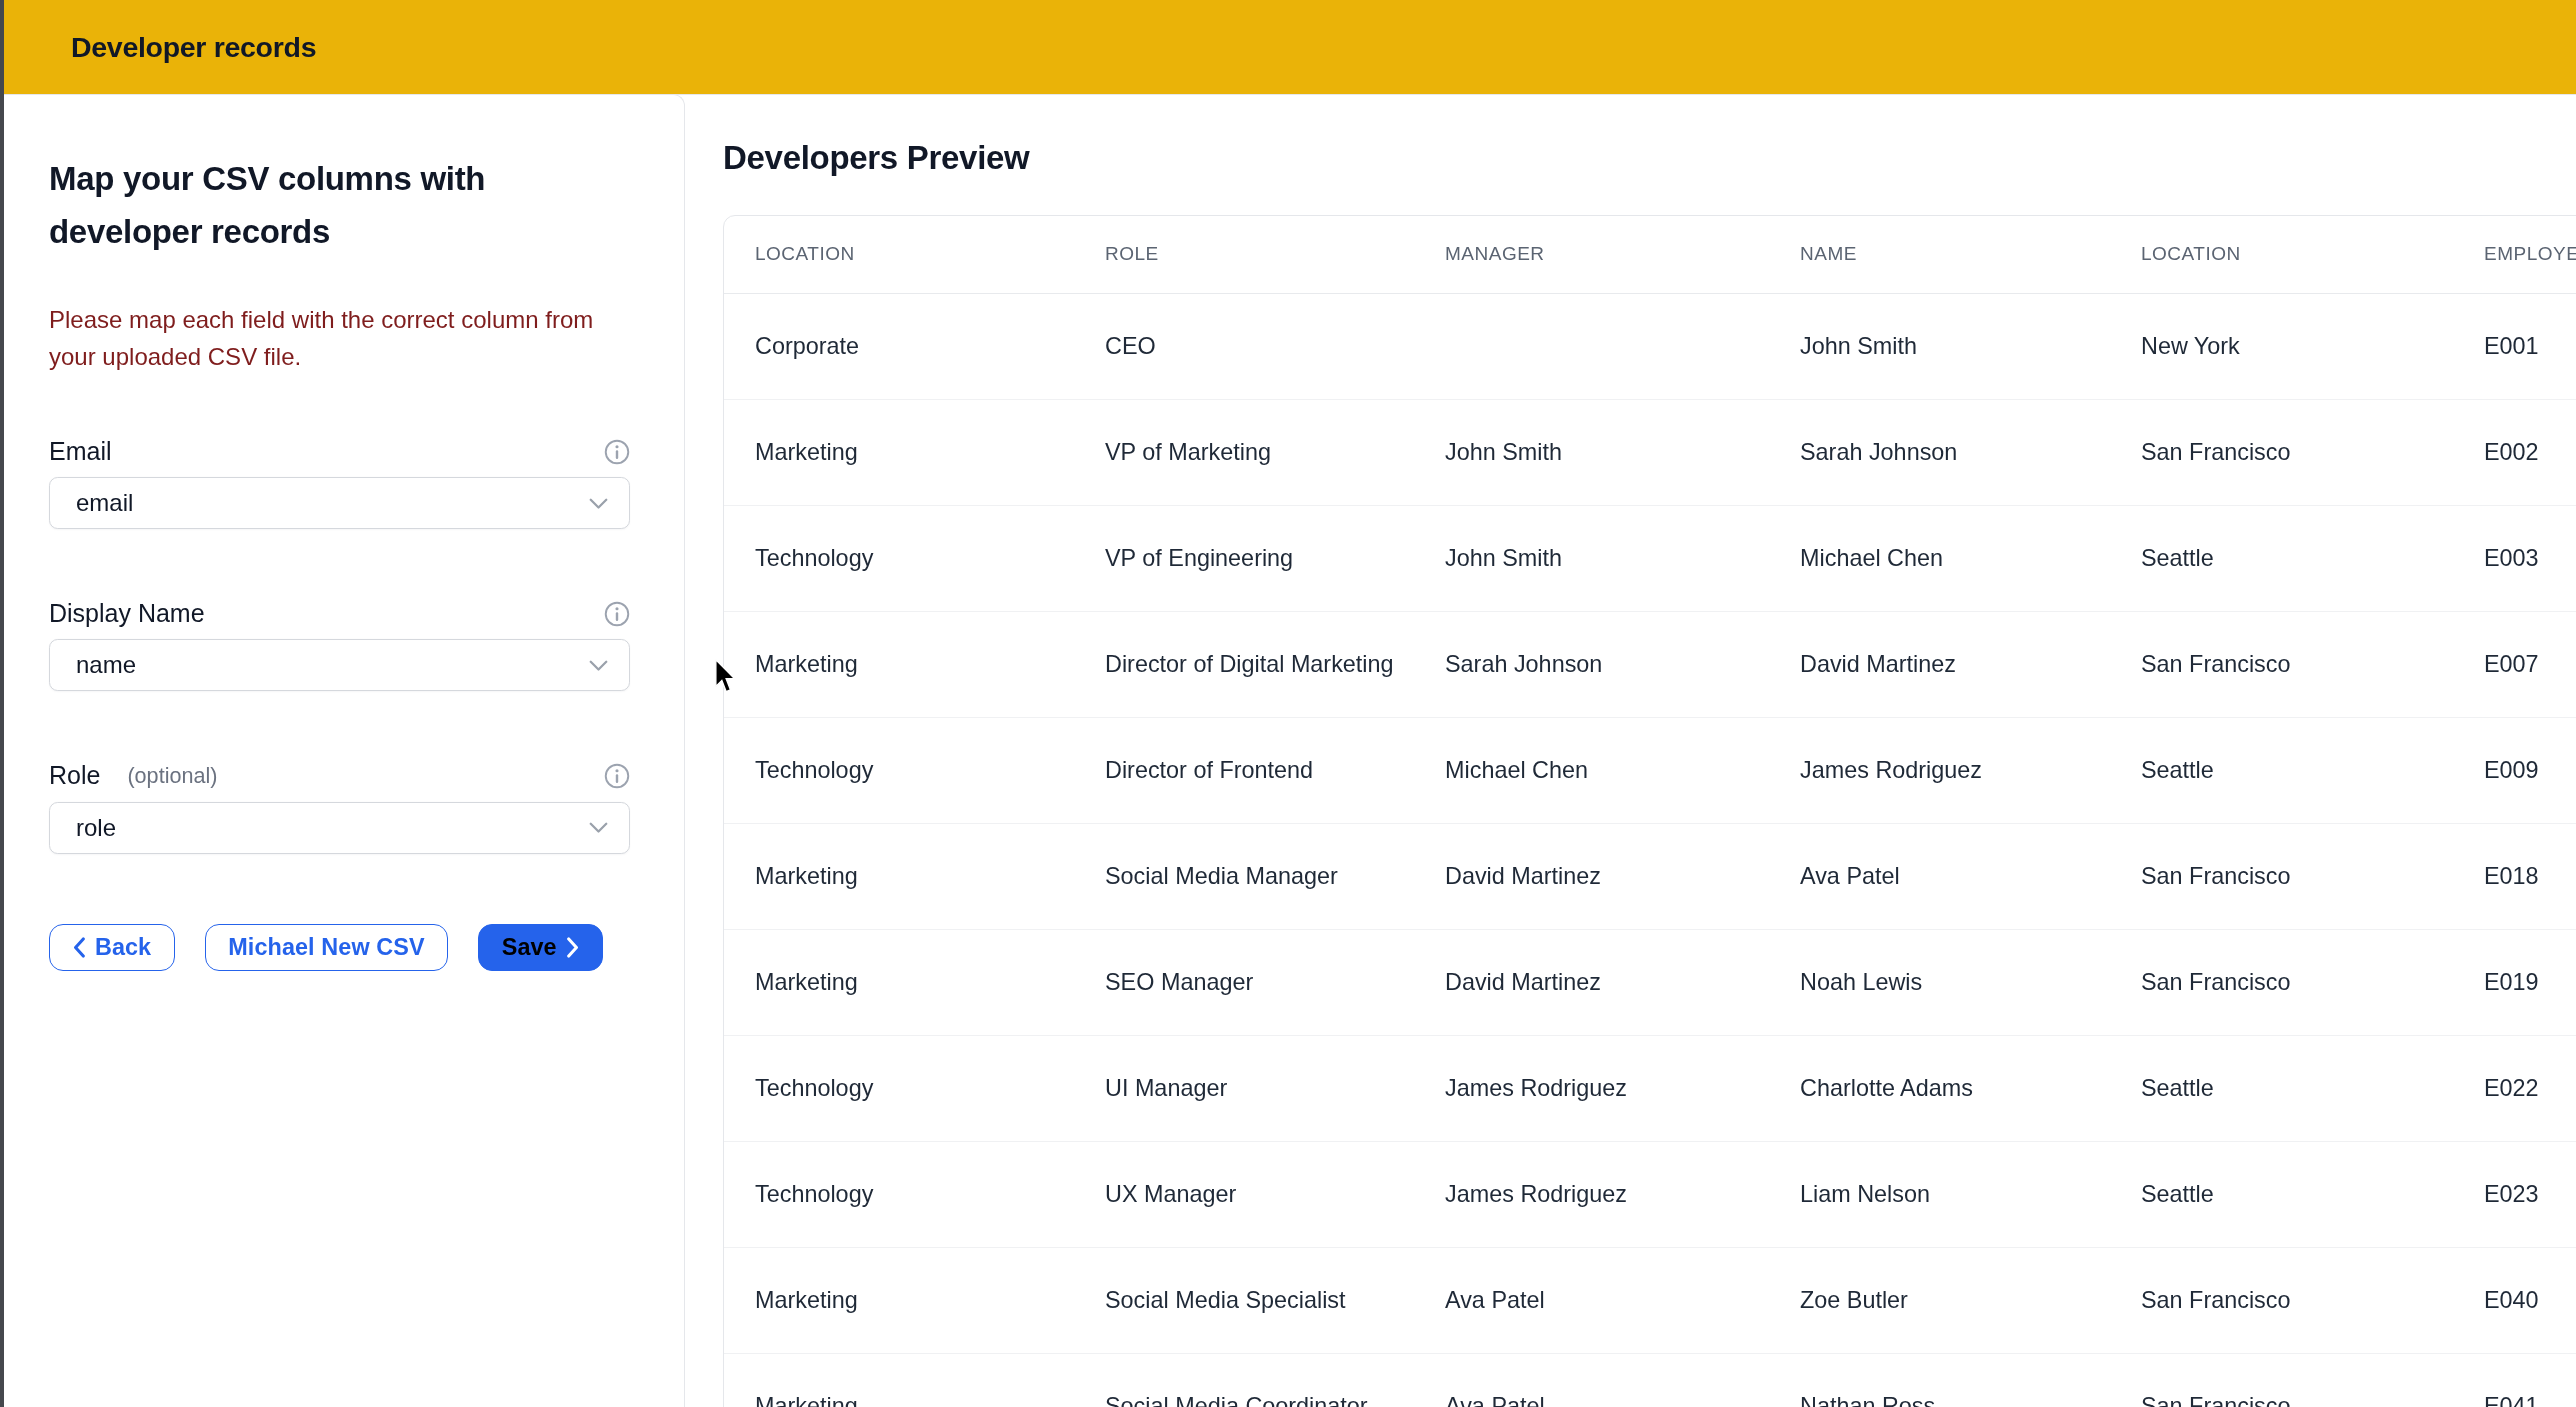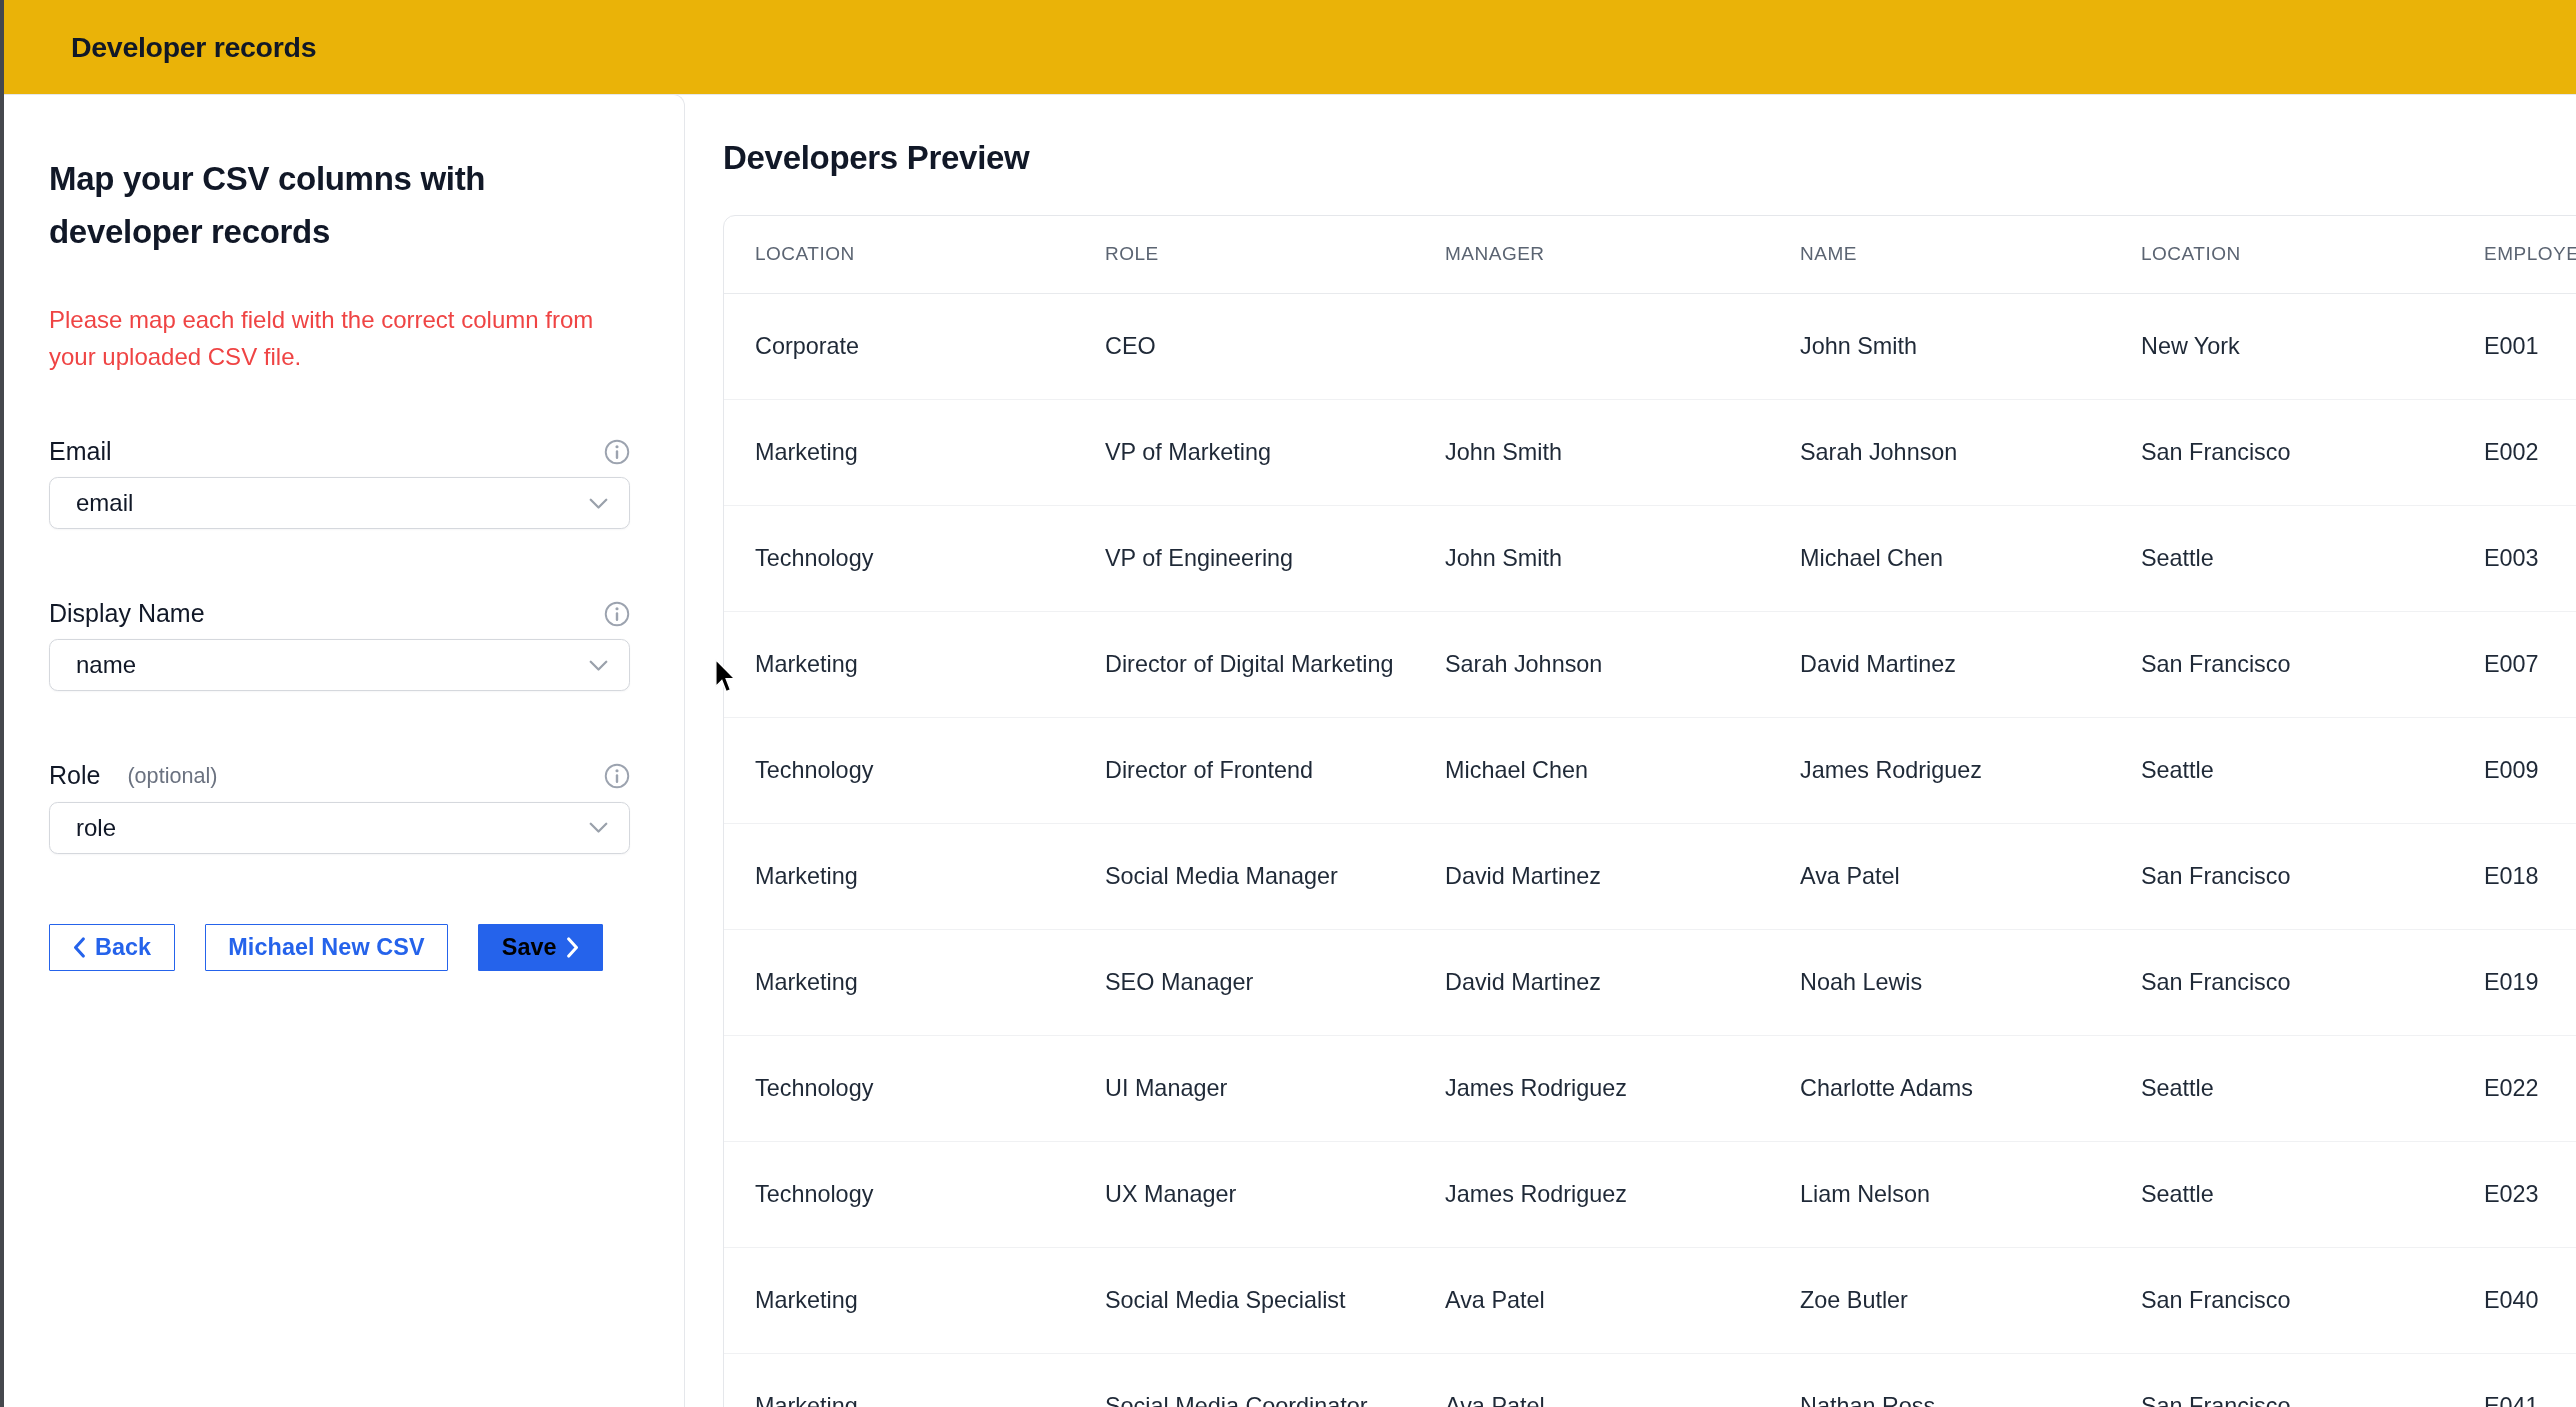--- a/index.html
+++ b/index.html
@@ -15,38 +15,38 @@
 
   
   .content { display:flex; height:1329px; }
 
   
   .panel { width:685px; flex:0 0 685px; background:#fff; position:relative;
            border-right:0.9px solid #e5e7eb; border-top:0.9px solid #e5e7eb;
            border-top-right-radius:12px; margin-top:-0.9px; padding-left:49px; }
   .panel h2 { margin-top:57px; width:528px; font-size:33px; line-height:53px;
               font-weight:700; letter-spacing:-0.3px; color:#111827; }
-  .panel .desc { margin-top:43px; width:567px; font-size:24px; line-height:37px; color:#ef4444; }
+  .panel .desc { margin-top:43px; width:567px; font-size:24px; line-height:37px; color:#7f1d1d; }
 
   .fields { margin-top:62px; }
   .field { margin-bottom:70px; width:581px; }
   .field-label-row { display:flex; align-items:center; width:581px; }
   .field-label { font-size:25px; font-weight:500; color:#111827; }
   .field-optional { font-size:21.6px; color:#6b7280; margin-left:27px; }
   .info-icon { margin-left:auto; width:26px; height:26px; display:block; cursor:default; }
 
   .select { margin-top:11.2px; width:581px; height:52px; border:0.9px solid #d5d8dd; border-radius:8.7px;
             background:#fff; display:flex; align-items:center; padding:0 21px 0 26px;
             font-size:24px; color:#111827; cursor:pointer;
             box-shadow:0 0.9px 1.7px rgba(16,24,40,0.04); }
   .select .chev { margin-left:auto; }
 
   
   .btn-row { display:flex; align-items:center; gap:30px; margin-top:46px; }
-  .btn { height:47px; border-radius:1px; font-family:"Liberation Sans", sans-serif;
+  .btn { height:47px; border-radius:14px; font-family:"Liberation Sans", sans-serif;
          font-size:23.4px; font-weight:700; display:inline-flex; align-items:center;
          justify-content:center; gap:10.4px; cursor:pointer; letter-spacing:0.1px; }
   .btn.ghost { background:#fff; color:#2563eb; border:1.7px solid #2563eb; padding:0 22.5px; }
   .btn.primary { background:#2563eb; color:#000000; border:1.7px solid #2563eb; padding:0 22.5px; }
 
   
   .main { flex:1 1 auto; padding-left:38px; }
   .main h2 { margin-top:44px; font-size:33px; font-weight:700; letter-spacing:-0.3px; }
   .table-card { margin-top:38px; width:2076px; border:0.9px solid #e5e7eb; border-radius:12px;
                 background:#fff; overflow:hidden; }

